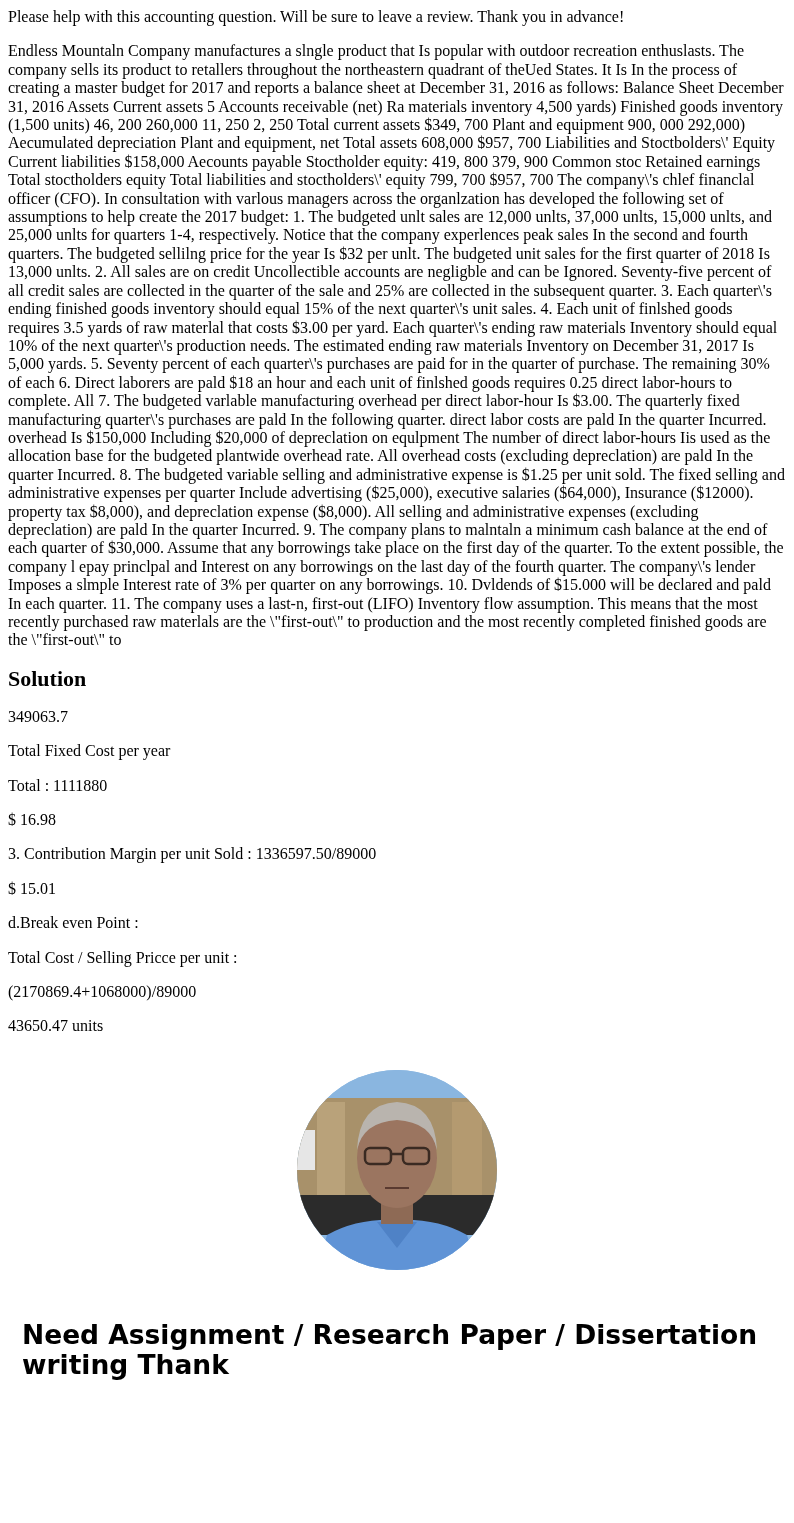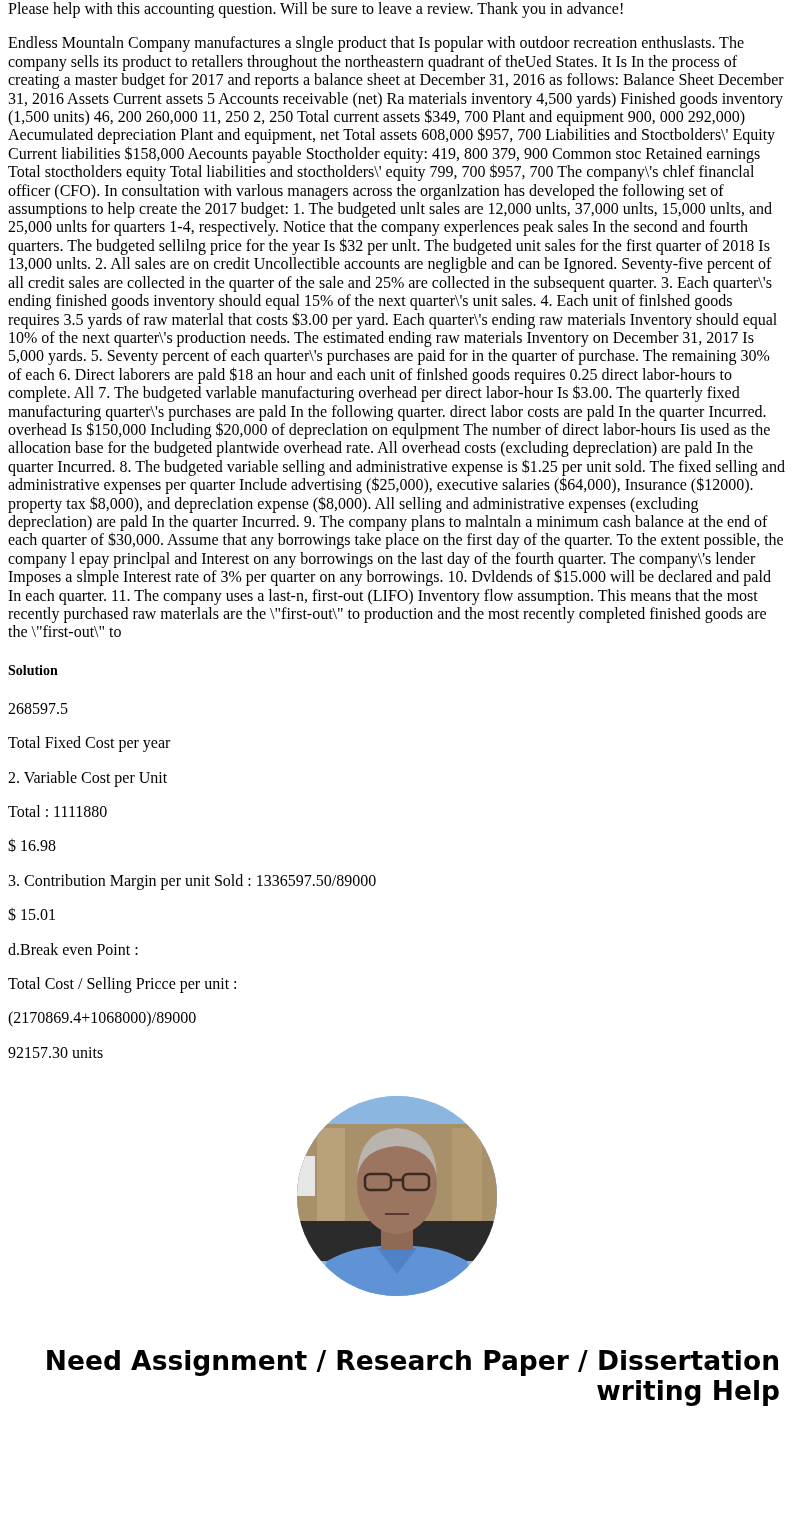--- a/index.html
+++ b/index.html
@@ -6,24 +6,24 @@
     body {
       width: 794px;
       min-height: 1523px;
       font-family: "Liberation Serif", serif;
       font-size: 16px;
       line-height: 18.4px;
       color: #000000;
     }
     .wrap { padding: 0 8px; }
     p { margin: 16px 0; }
-    p.first { margin-top: 0; }
+    p.first { margin-top: 8px; }
     h3.sol {
       font-family: "Liberation Serif", serif;
-      font-size: 14px;
+      font-size: 22px;
       font-weight: bold;
       margin: 18px 0 18px 0;
       line-height: 22px;
     }
     .avatar-wrap {
       display: flex;
       justify-content: center;
       margin-top: 34px;
     }
     .avatar {
@@ -32,47 +32,46 @@
       border-radius: 50%;
       overflow: hidden;
       position: relative;
       background: #8ab6e0;
     }
     .promo {
       font-family: "DejaVu Sans", sans-serif;
       font-weight: bold;
       font-size: 26.5px;
       line-height: 30px;
-      text-align: right;
+      text-align: left;
       margin-top: 50px;
-      padding: 0 14px;
+      padding: 0 22px;
     }
     .promo div { margin: 0; }
   </style>
 </head>
 <body>
 
 <div class="wrap">
   <p class="first">Please help with this accounting question. Will be sure to leave a review. Thank you in advance!</p>
   <p>Endless Mountaln Company manufactures a slngle product that Is popular with outdoor recreation enthuslasts. The company sells its product to retallers throughout the northeastern quadrant of theUed States. It Is In the process of creating a master budget for 2017 and reports a balance sheet at December 31, 2016 as follows: Balance Sheet December 31, 2016 Assets Current assets 5 Accounts receivable (net) Ra materials inventory 4,500 yards) Finished goods inventory (1,500 units) 46, 200 260,000 11, 250 2, 250 Total current assets $349, 700 Plant and equipment 900, 000 292,000) Aecumulated depreciation Plant and equipment, net Total assets 608,000 $957, 700 Liabilities and Stoctbolders\' Equity Current liabilities $158,000 Aecounts payable Stoctholder equity: 419, 800 379, 900 Common stoc Retained earnings Total stoctholders equity Total liabilities and stoctholders\' equity 799, 700 $957, 700 The company\'s chlef financlal officer (CFO). In consultation with varlous managers across the organlzation has developed the following set of assumptions to help create the 2017 budget: 1. The budgeted unlt sales are 12,000 unlts, 37,000 unlts, 15,000 unlts, and 25,000 unlts for quarters 1-4, respectively. Notice that the company experlences peak sales In the second and fourth quarters. The budgeted sellilng price for the year Is $32 per unlt. The budgeted unit sales for the first quarter of 2018 Is 13,000 unlts. 2. All sales are on credit Uncollectible accounts are negligble and can be Ignored. Seventy-five percent of all credit sales are collected in the quarter of the sale and 25% are collected in the subsequent quarter. 3. Each quarter\'s ending finished goods inventory should equal 15% of the next quarter\'s unit sales. 4. Each unit of finlshed goods requires 3.5 yards of raw materlal that costs $3.00 per yard. Each quarter\'s ending raw materials Inventory should equal 10% of the next quarter\'s production needs. The estimated ending raw materials Inventory on December 31, 2017 Is 5,000 yards. 5. Seventy percent of each quarter\'s purchases are paid for in the quarter of purchase. The remaining 30% of each 6. Direct laborers are pald $18 an hour and each unit of finlshed goods requires 0.25 direct labor-hours to complete. All 7. The budgeted varlable manufacturing overhead per direct labor-hour Is $3.00. The quarterly fixed manufacturing quarter\'s purchases are pald In the following quarter. direct labor costs are pald In the quarter Incurred. overhead Is $150,000 Including $20,000 of depreclation on equlpment The number of direct labor-hours Iis used as the allocation base for the budgeted plantwide overhead rate. All overhead costs (excluding depreclation) are pald In the quarter Incurred. 8. The budgeted variable selling and administrative expense is $1.25 per unit sold. The fixed selling and administrative expenses per quarter Include advertising ($25,000), executive salaries ($64,000), Insurance ($12000). property tax $8,000), and depreclation expense ($8,000). All selling and administrative expenses (excluding depreclation) are pald In the quarter Incurred. 9. The company plans to malntaln a minimum cash balance at the end of each quarter of $30,000. Assume that any borrowings take place on the first day of the quarter. To the extent possible, the company l epay princlpal and Interest on any borrowings on the last day of the fourth quarter. The company\'s lender Imposes a slmple Interest rate of 3% per quarter on any borrowings. 10. Dvldends of $15.000 will be declared and pald In each quarter. 11. The company uses a last-n, first-out (LIFO) Inventory flow assumption. This means that the most recently purchased raw materlals are the \"first-out\" to production and the most recently completed finished goods are the \"first-out\" to</p>
 
   <h3 class="sol">Solution</h3>
 
   <div>
-    <p>268597.5</p>
+    <p>349063.7</p>
     <p>Total Fixed Cost per year</p>
-    <p>2. Variable Cost per Unit</p>
     <p>Total : 1111880</p>
     <p>$ 16.98</p>
     <p>3. Contribution Margin per unit Sold : 1336597.50/89000</p>
     <p>$ 15.01</p>
     <p>d.Break even Point :</p>
     <p>Total Cost / Selling Pricce per unit :</p>
     <p>(2170869.4+1068000)/89000</p>
-    <p>92157.30 units</p>
+    <p>43650.47 units</p>
   </div>
 </div>
 
 <div class="avatar-wrap">
   <div class="avatar">
     <svg width="200" height="200" viewBox="0 0 200 200">
 
       <rect x="0" y="0" width="200" height="200" fill="#8ab6e0"></rect>
 
       <rect x="0" y="28" width="200" height="110" fill="#a8916a"></rect>
@@ -95,14 +94,14 @@
       <rect x="106" y="78" width="26" height="16" rx="5" fill="none" stroke="#3a2a22" stroke-width="2.5"></rect>
       <line x1="94" y1="84" x2="106" y2="84" stroke="#3a2a22" stroke-width="2.5"></line>
 
       <line x1="88" y1="118" x2="112" y2="118" stroke="#5a3a30" stroke-width="2"></line>
     </svg>
   </div>
 </div>
 
 <div class="promo">
   <div>Need Assignment / Research Paper / Dissertation</div>
-  <div>writing Help</div>
+  <div>writing Thank</div>
 </div>
 
 </body></html>

